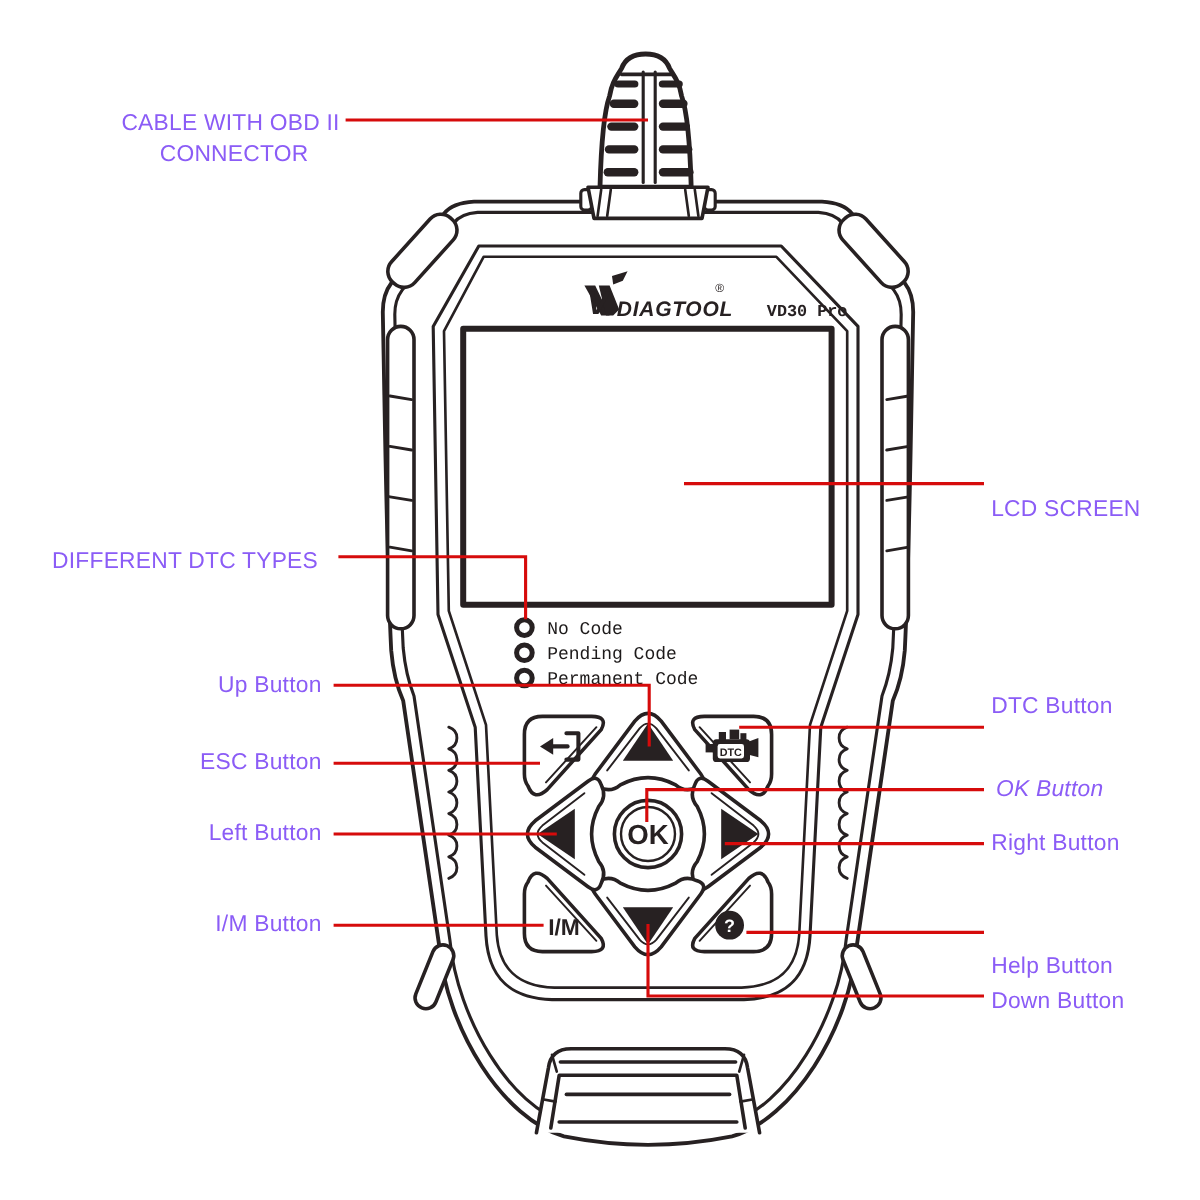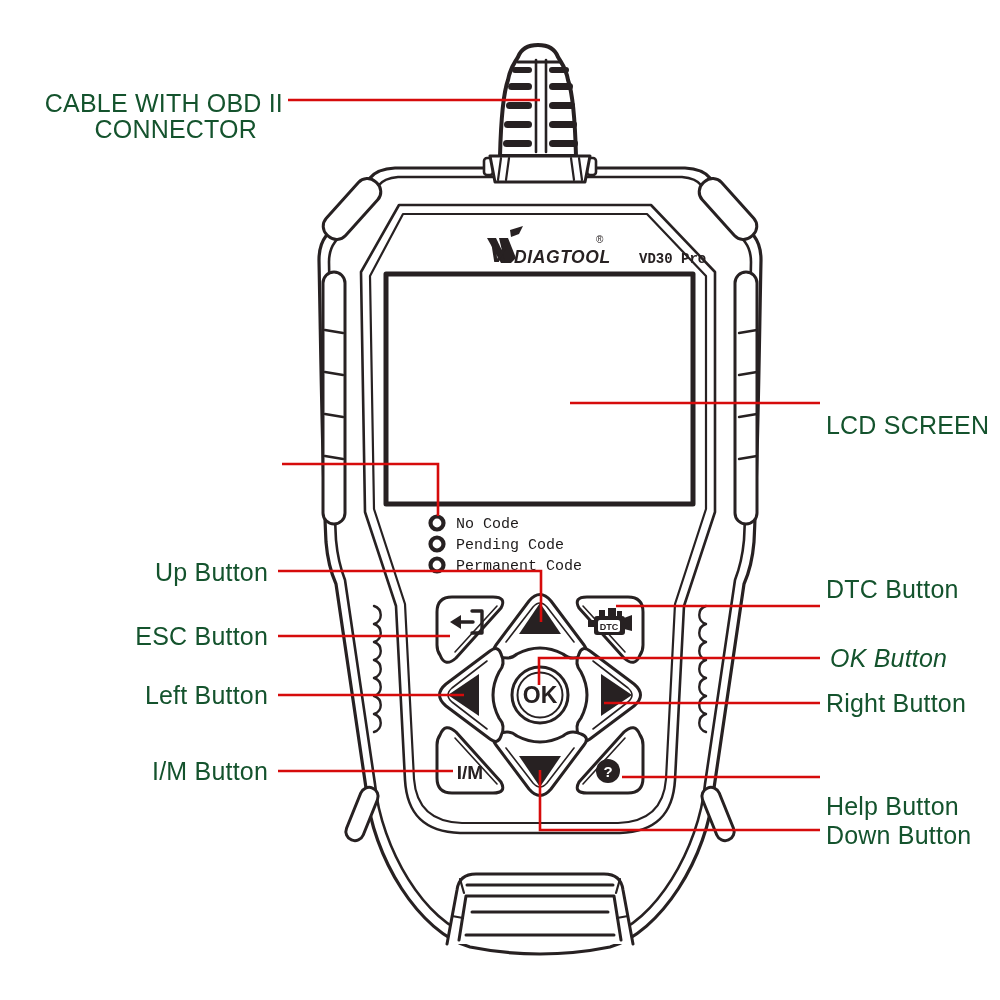--- a/index.html
+++ b/index.html
@@ -1,19 +1,19 @@
 <!DOCTYPE html>
 <html><head>
 <meta charset="utf-8">
 <style>
   html,body{margin:0;padding:0;background:#ffffff;}
   #stage{position:relative;width:1000px;height:1000px;background:#ffffff;overflow:hidden;
          font-family:"Liberation Sans",sans-serif;}
   svg{position:absolute;left:0;top:0;}
-  .lbl{position:absolute;font-size:25px;line-height:26px;color:#14532d;white-space:nowrap;
+  .lbl{position:absolute;font-size:19px;line-height:26px;color:#8b5cf6;white-space:nowrap;
        letter-spacing:.2px;}
   .lbl.r{text-align:right;}
   .lbl .l2-indent{padding-right:26px;}
   .mono{font-family:"Liberation Mono",monospace;}
 </style>
 </head>
 <body>
 
 <div id="stage">
 
@@ -192,20 +192,21 @@
     <polyline points="540,770 540,830 820,830"></polyline>
   </g>
 </svg>
 
   <div class="lbl r" style="right:717px;top:90px;">
     <div>CABLE WITH OBD II</div>
     <div class="l2-indent">CONNECTOR</div>
   </div>
 
   <div class="lbl r" style="right:735px;top:456px;line-height:24px;">
+    <div>DIFFERENT DTC TYPES</div>
   </div>
 
   <div class="lbl r" style="right:732px;top:559px;text-align:center;">Up Button</div>
   <div class="lbl r" style="right:732px;top:623px;">ESC Button</div>
   <div class="lbl r" style="right:732px;top:682px;">Left Button</div>
   <div class="lbl r" style="right:732px;top:758px;">I/M Button</div>
 
   <div class="lbl" style="left:826px;top:412px;">LCD SCREEN</div>
   <div class="lbl" style="left:826px;top:576px;">DTC Button</div>
   <div class="lbl" style="left:830px;top:645px;font-style:italic;">OK Button</div>

